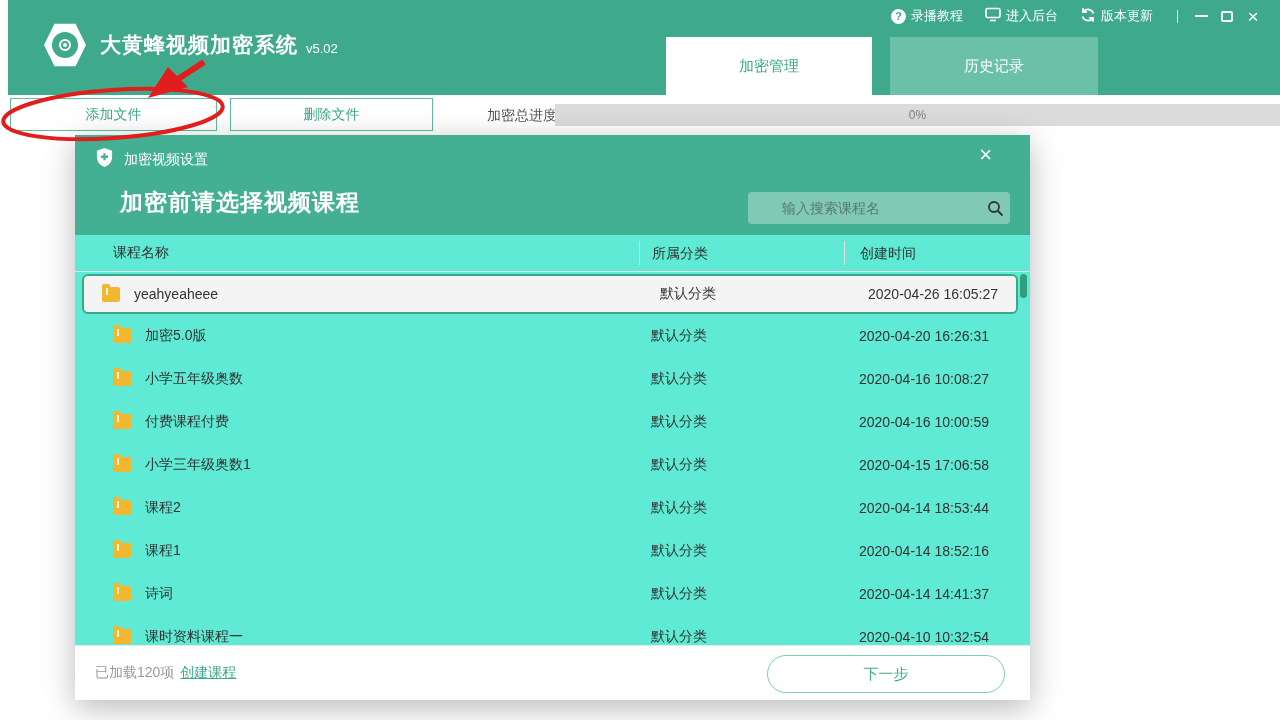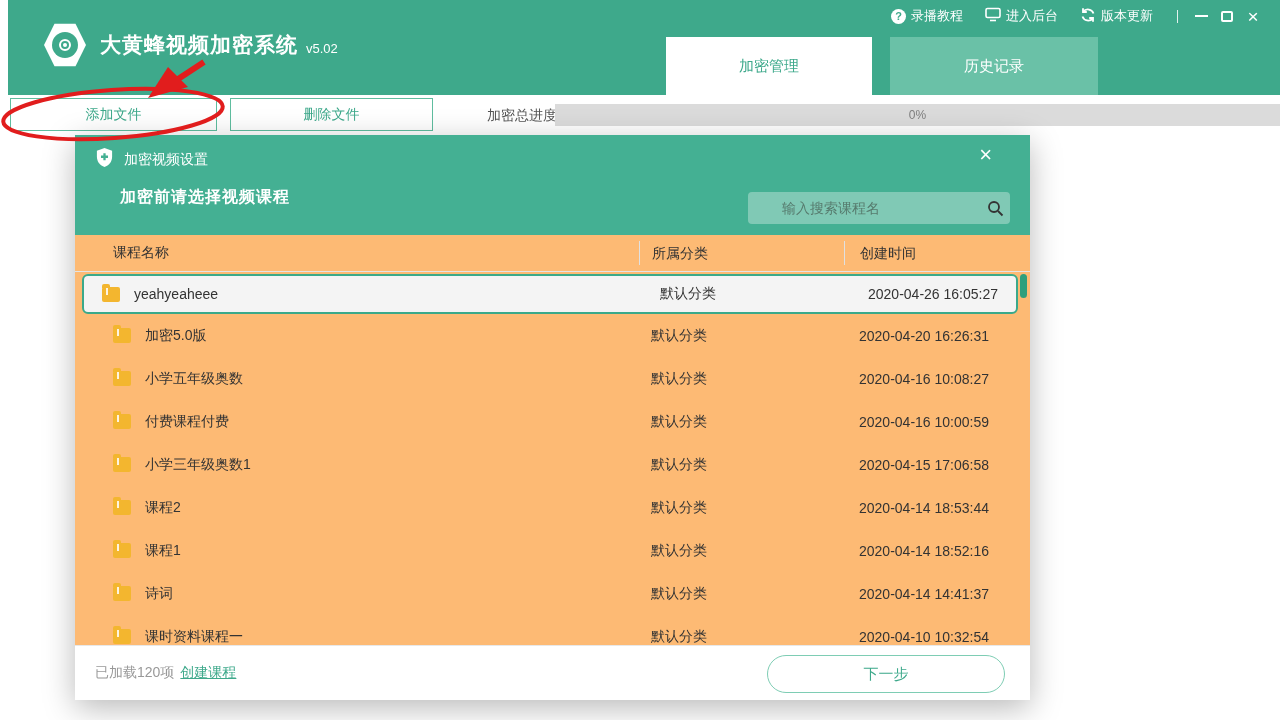--- a/index.html
+++ b/index.html
@@ -41,27 +41,27 @@
   .btn-add { left:2px; width:207px; }
   .btn-del { left:222px; width:203px; }
   .progress-label { position:absolute; left:455px; top:0; height:32px; line-height:40px; font-size:14px; color:#555555;margin-left:24px; }
   .progress-track { position:absolute; left:547px; right:0; top:9px; height:22px; background:#DBDBDB; }
   .progress-text { position:absolute; width:100%; text-align:center; line-height:22px; font-size:12px; color:#7F7F7F; }
 
   
   .annot { position:absolute; left:0; top:52px; z-index:60; pointer-events:none; }
 
   
-  .modal { position:absolute; left:75px; top:135px; width:955px; height:565px; background:#fdba74;
+  .modal { position:absolute; left:75px; top:135px; width:955px; height:565px; background:#5eead4;
            box-shadow:0 8px 30px rgba(0,0,0,.28); z-index:40; }
   .modal-head { position:relative; height:100px; background:#44B093; }
   .mh-titlebar { position:absolute; left:20px; top:12px; display:flex; align-items:center; }
   .mh-title { color:#ffffff; font-size:14px; margin-left:10px; }
   .mh-close { position:absolute; right:38px; top:9px; color:#ffffff; font-size:22px; line-height:1; cursor:pointer; }
-  .mh-heading { position:absolute; left:45px; top:52px; color:#ffffff; font-size:16px; font-weight:bold; letter-spacing:1px; }
+  .mh-heading { position:absolute; left:45px; top:52px; color:#ffffff; font-size:23px; font-weight:bold; letter-spacing:1px; }
   .mh-search { position:absolute; right:20px; top:57px; width:262px; height:32px; background:rgba(255,255,255,.32);
                border-radius:4px; display:flex; align-items:center;padding-left:20px; }
   .mh-search input { flex:1; height:100%; background:transparent; border:none; outline:none; padding:0 8px 0 14px;
                font-size:14px; color:#2f4f45; font-family:inherit; }
   .mh-search input::placeholder { color:#567b6e; opacity:1; }
   .search-icon { width:30px; display:flex; align-items:center; justify-content:center; cursor:pointer; }
 
   
   .table-head { display:flex; align-items:center; height:37px; border-bottom:1px solid #E4E4E4; color:#333333; font-size:14px; }
   .col-name { width:528px; padding-left:38px; }

